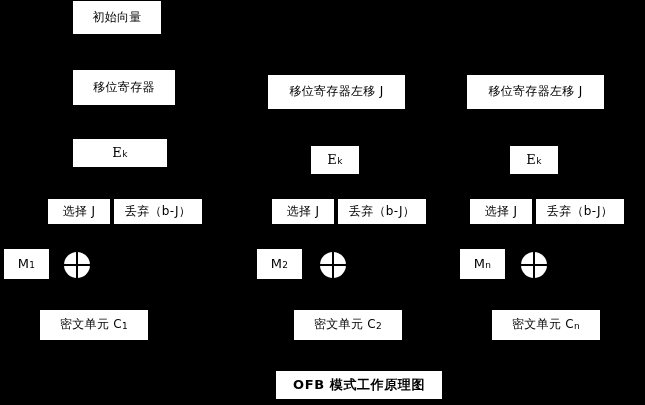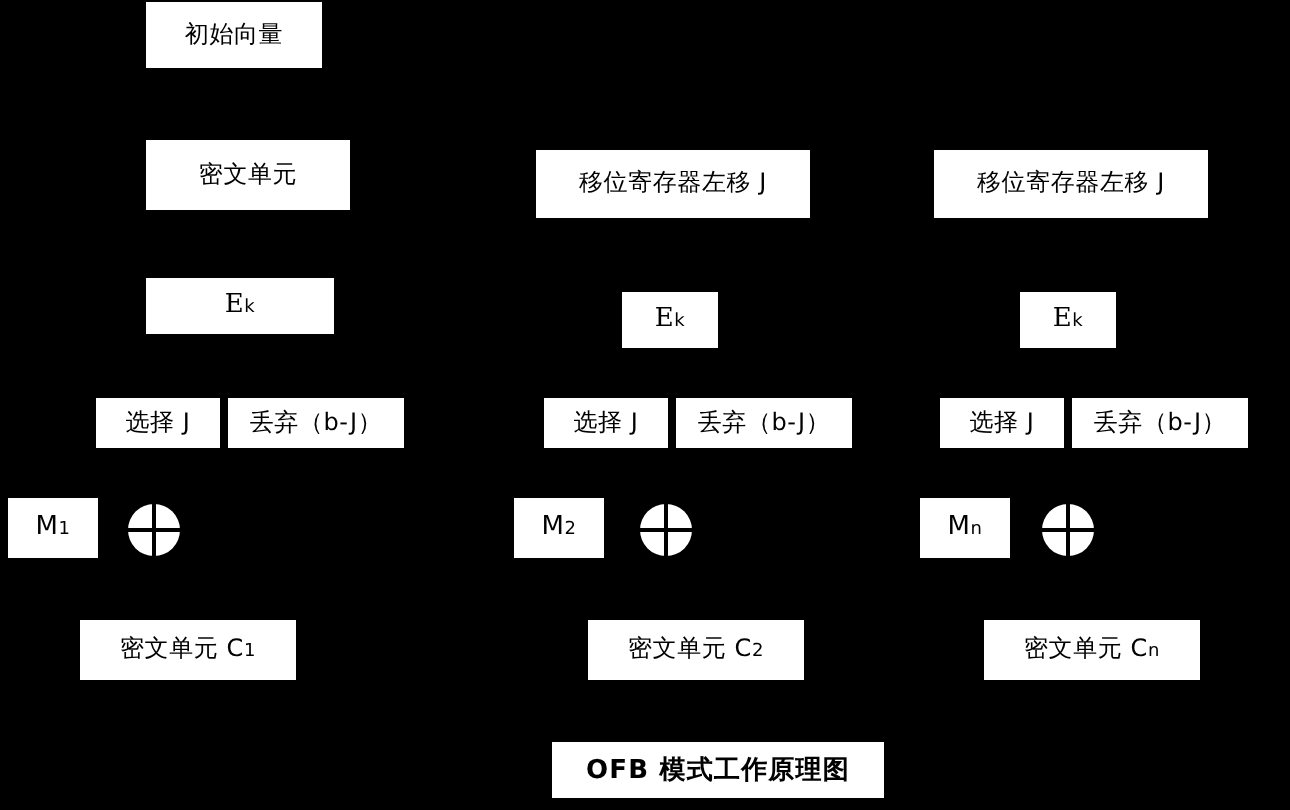--- a/index.html
+++ b/index.html
@@ -89,21 +89,21 @@
 </head>
 <body>
 
 <div id="canvas">
 
   <div class="box" style="left:73px; top:1px; width:88px; height:33px;">
     <span>初始向量</span>
   </div>
 
   <div class="box" style="left:73px; top:70px; width:102px; height:35px;">
-    <span>密文单元</span>
+    <span>移位寄存器</span>
   </div>
   <div class="box" style="left:268px; top:75px; width:137px; height:34px;">
     <span>移位寄存器左移 J</span>
   </div>
   <div class="box" style="left:467px; top:75px; width:137px; height:34px;">
     <span>移位寄存器左移 J</span>
   </div>
 
   <div class="box" style="left:73px; top:139px; width:94px; height:28px;">
     <span class="ek">E</span>

